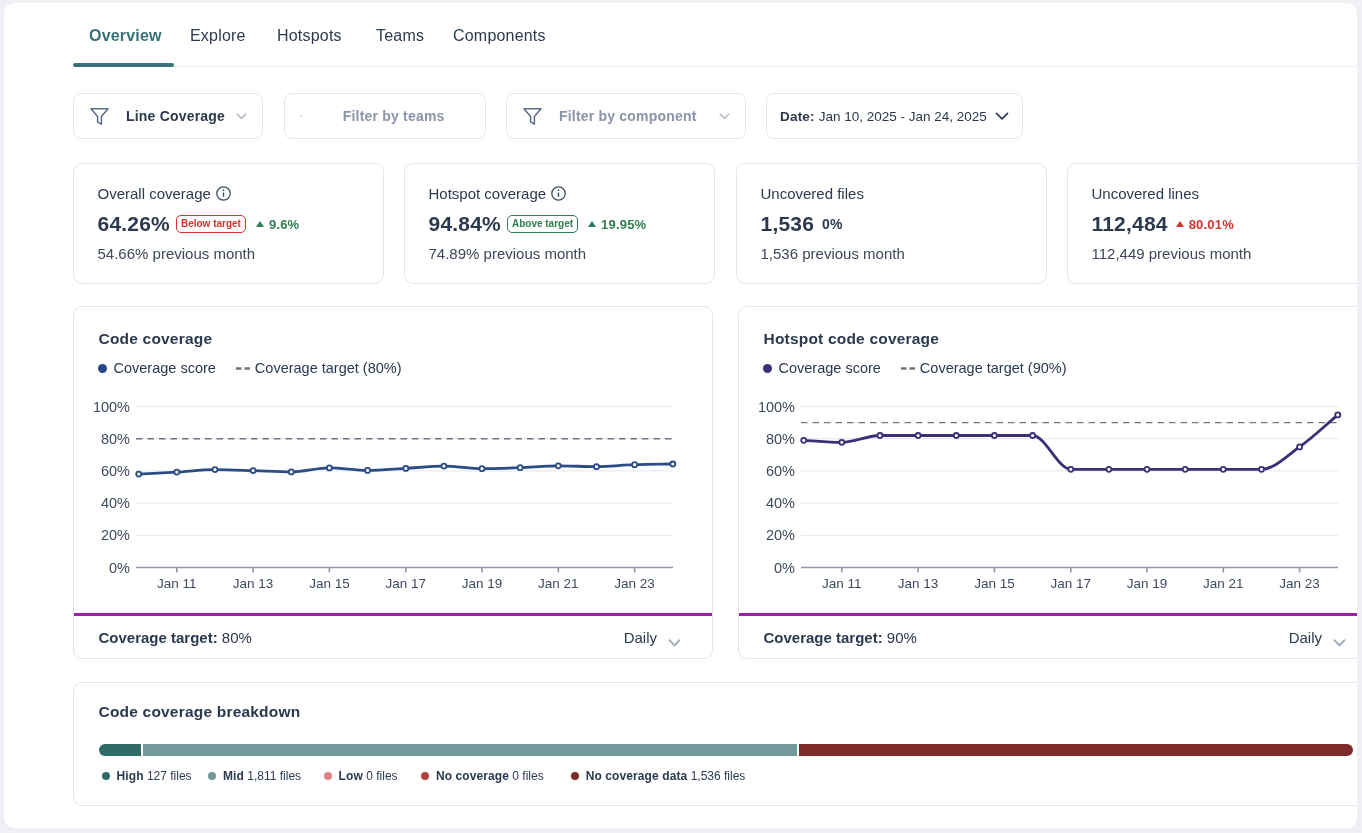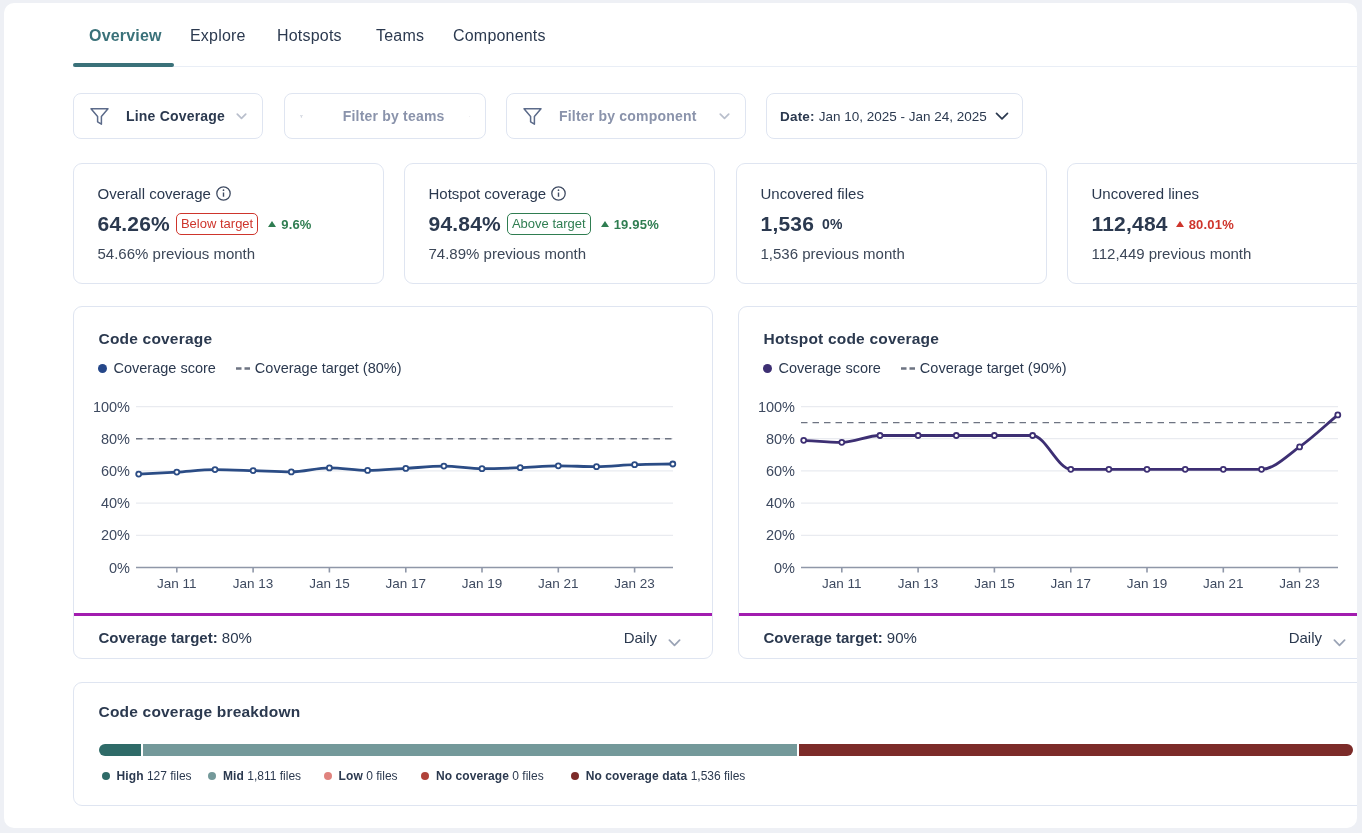--- a/index.html
+++ b/index.html
@@ -15,21 +15,21 @@
 
 .fbtn { position:absolute; top:93px; height:46px; white-space:nowrap; border:1px solid #dfe5f1; border-radius:8px; background:#fff; display:flex; align-items:center; }
 .fbtn .txt { font-size:14px; color:#2b394f; font-weight:bold; letter-spacing:0.2px; }
 .fbtn .ph { font-size:14px; color:#8a93ab; font-weight:bold; letter-spacing:0.2px; }
 
 .card { position:absolute; background:#fff; border:1px solid #dfe5f1; border-radius:9px; }
 .scard { top:163px; width:311px; height:121px;text-align:right; }
 .sc-title { position:absolute; left:23.5px; top:21px; font-size:15px; color:#2b394f; display:flex; align-items:center; gap:5px; }
 .sc-num { position:absolute; left:23.5px; top:48px; font-size:21px; font-weight:bold; color:#2b394f; letter-spacing:0.2px; display:flex; align-items:center; }
 .sc-prev { position:absolute; left:23.5px; top:81px; font-size:15px; color:#3c4758; }
-.badge { font-size:13px; font-weight:normal; border:1.5px solid; border-radius:5px; padding:2px 4px 3px; letter-spacing:0; }
+.badge { font-size:10px; font-weight:bold; border:1.5px solid; border-radius:5px; padding:2px 4px 3px; letter-spacing:0; }
 .badge.red { color:#ce352c; border-color:#ce352c; }
 .badge.green { color:#2f7d51; border-color:#2f7d51; }
 .up { display:inline-block; width:0; height:0; border-left:4.5px solid transparent; border-right:4.5px solid transparent; border-bottom:6px solid #2f7d51; margin-right:5px; }
 .up.red { border-bottom-color:#ce352c; }
 .delta { font-size:13px; font-weight:bold; color:#2f7d51; }
 .delta.red { color:#ce352c; }
 
 .ccard { top:306px; width:640px; height:353px; }
 .c-title { position:absolute; left:24.5px; top:23px; font-size:15.5px; font-weight:bold; color:#2b394f; letter-spacing:0.2px; }
 .c-legend { position:absolute; left:23.5px; top:359px; display:flex; align-items:center; font-size:14.5px; color:#2b394f; }

